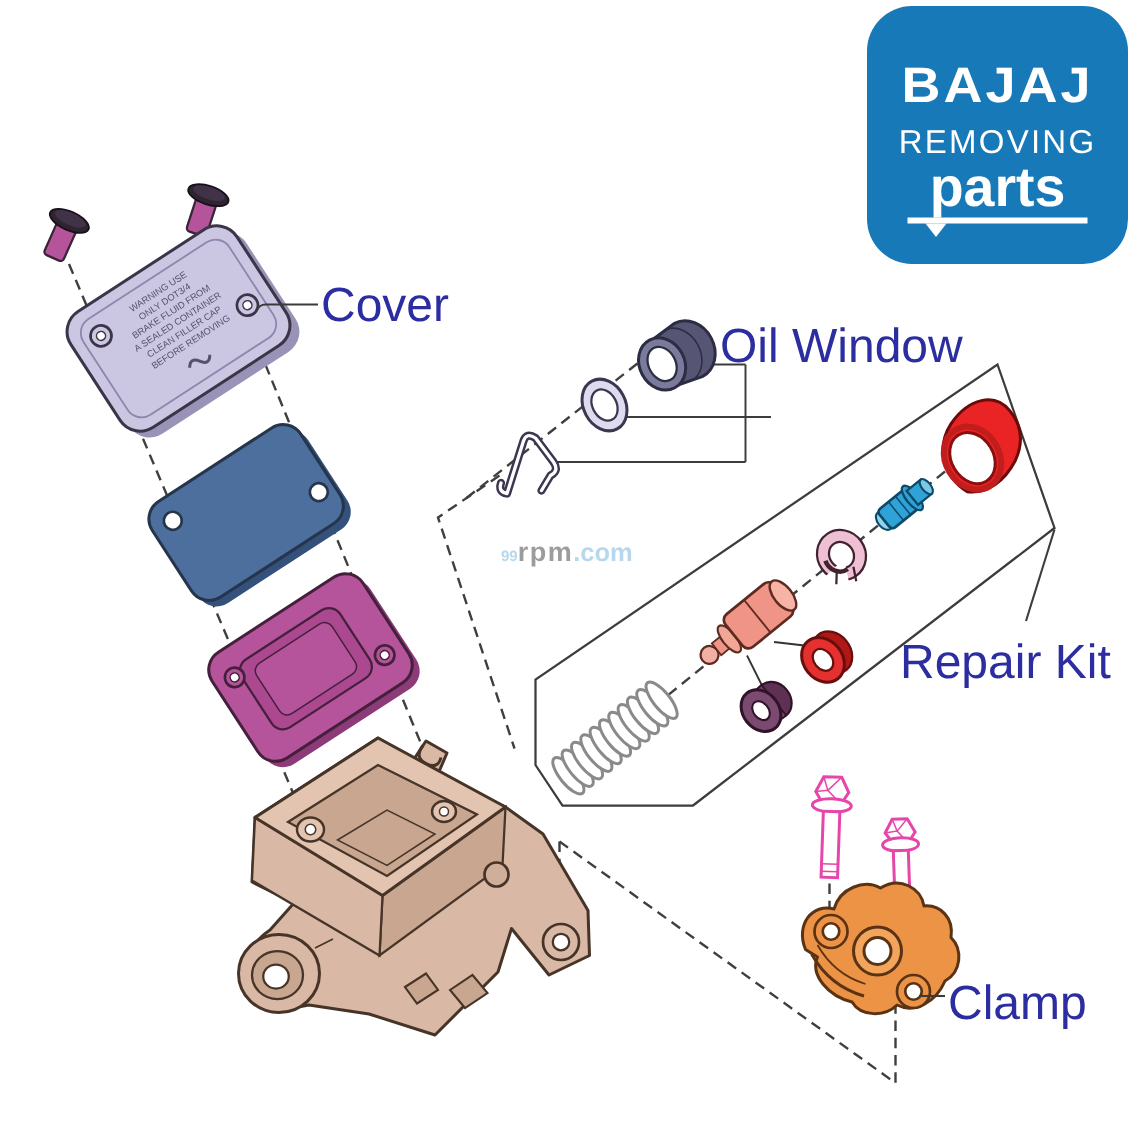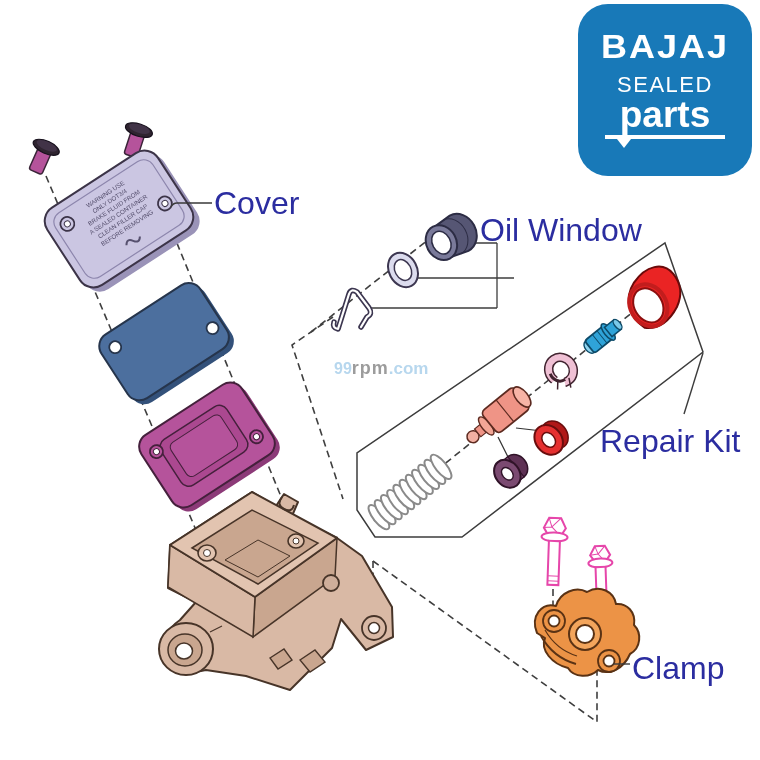--- a/index.html
+++ b/index.html
@@ -4,31 +4,31 @@
 <style>
   html,body{margin:0;padding:0;background:#fff;}
   .stage{position:relative;width:760px;height:760px;background:#fff;overflow:hidden;
          font-family:"Liberation Sans",sans-serif;}
   svg text{font-family:"Liberation Sans",sans-serif;}
   .part-label{fill:var(--label-text,#2b2da0);font-size:32px;letter-spacing:0px;}
   .emboss{fill:#56506e;font-size:6.2px;}
   
   .logo{position:absolute;left:578px;top:4px;width:174px;height:172px;
         background:var(--logo-bg,#1879b8);border-radius:30px;color:var(--logo-text,#fff);
-        text-align:center;box-sizing:border-box;padding-top:22px;}
+        text-align:center;box-sizing:border-box;padding-top:32px;}
   .logo-brand{font-size:36px;font-weight:700;letter-spacing:2px;transform:scaleY(.92);}
   .logo-genuine{font-size:22px;font-weight:400;letter-spacing:1.5px;margin-top:4px;}
   .logo-parts{font-size:37px;font-weight:700;line-height:.9;margin-top:0px;}
   .logo-underline{position:relative;width:120px;height:3.5px;background:#fff;margin:4px auto 0;}
   .logo-underline::after{content:"";position:absolute;left:12px;top:3.5px;width:0;height:0;
         border-left:7px solid transparent;border-right:7px solid transparent;
         border-top:9px solid #fff;}
   
   .watermark{position:absolute;left:334px;top:358px;white-space:nowrap;}
-  .wm-light{color:var(--watermark-blue,#b7d7ee);font-size:16px;font-weight:700;vertical-align:baseline;}
+  .wm-light{color:var(--watermark-blue,#b7d7ee);font-size:10px;font-weight:700;vertical-align:baseline;}
   .wm-gray{color:var(--watermark-gray,#9c9c9c);font-size:18px;font-weight:700;letter-spacing:1px;}
   .wm-suffix{color:var(--watermark-blue,#b7d7ee);font-size:17px;font-weight:700;}
 </style>
 </head>
 <body>
 
 <div class="stage">
 
   <svg width="760" height="760" viewBox="0 0 760 760">
 
@@ -269,21 +269,21 @@
 
     <text class="part-label" x="214" y="214">Cover</text>
     <text class="part-label" x="480" y="241">Oil Window</text>
     <text class="part-label" x="600" y="452">Repair Kit</text>
     <text class="part-label" x="632" y="679">Clamp</text>
   </svg>
 
   
   <div class="logo">
     <div class="logo-brand">BAJAJ</div>
-    <div class="logo-genuine">SEALED</div>
+    <div class="logo-genuine">REMOVING</div>
     <div class="logo-parts">parts</div>
     <div class="logo-underline"></div>
   </div>
 
   
   <div class="watermark">
     <span class="wm-light">99</span><span class="wm-gray">rpm</span><span class="wm-suffix">.com</span>
   </div>
 
 </div>

